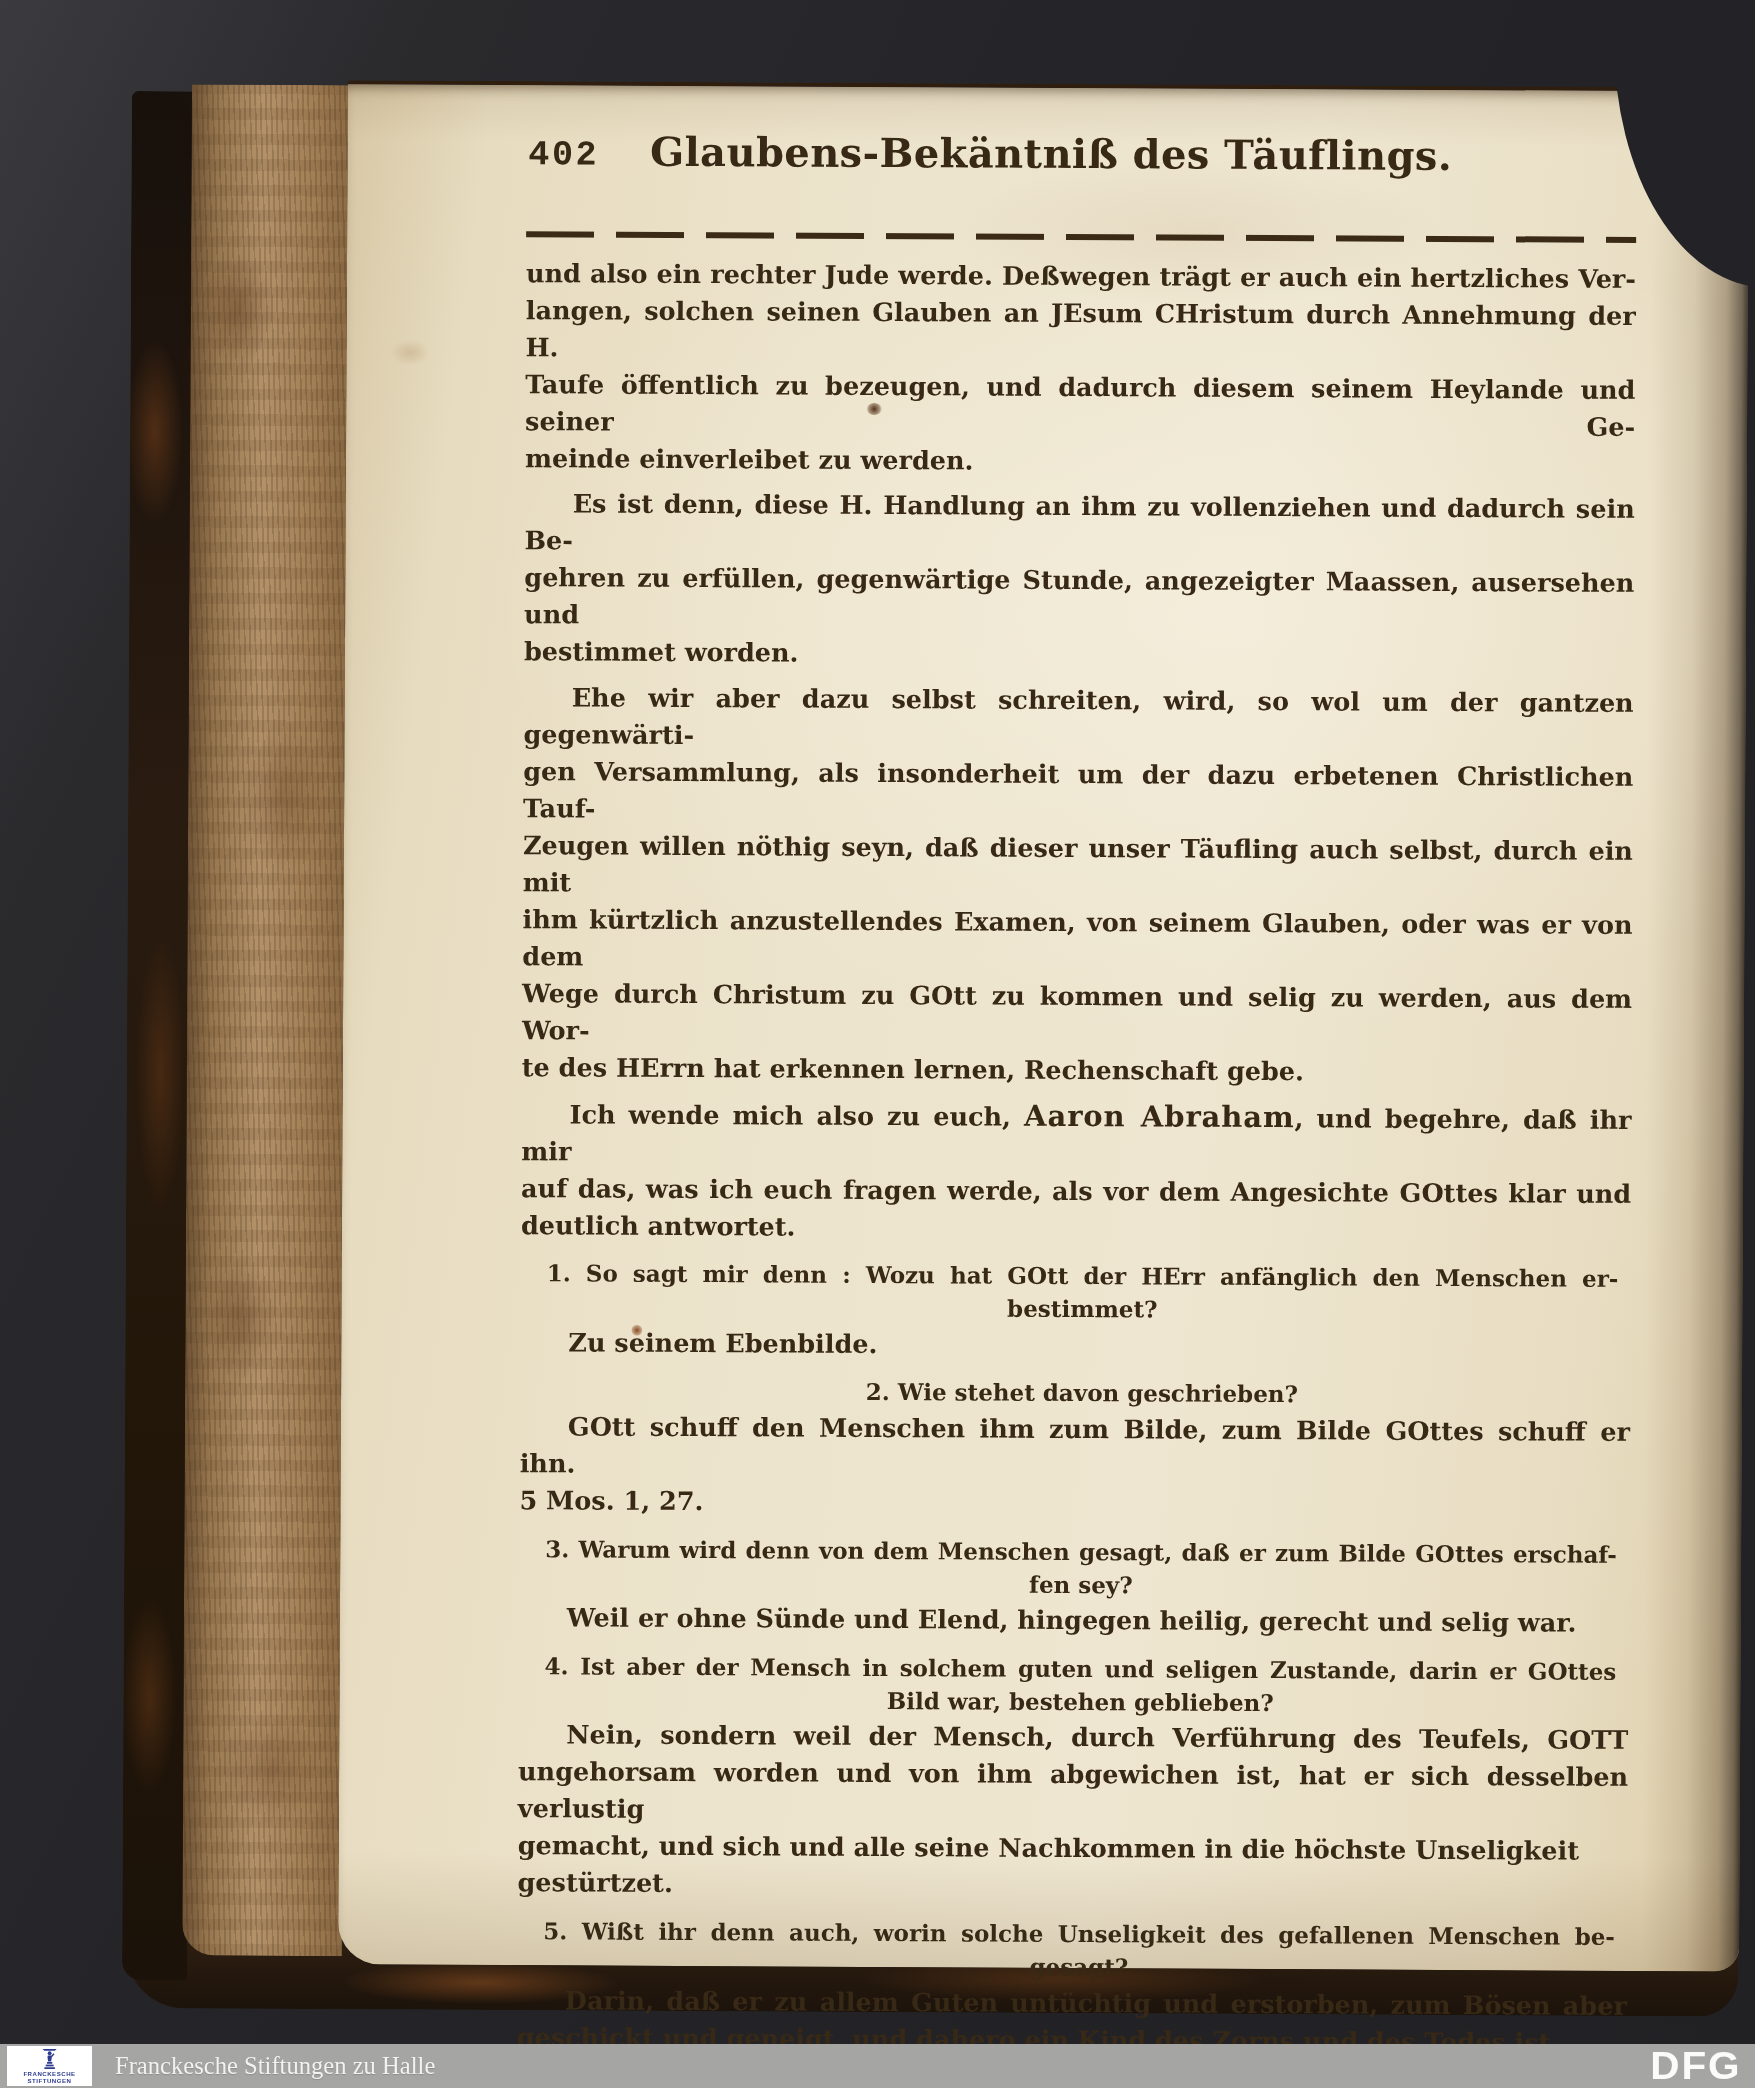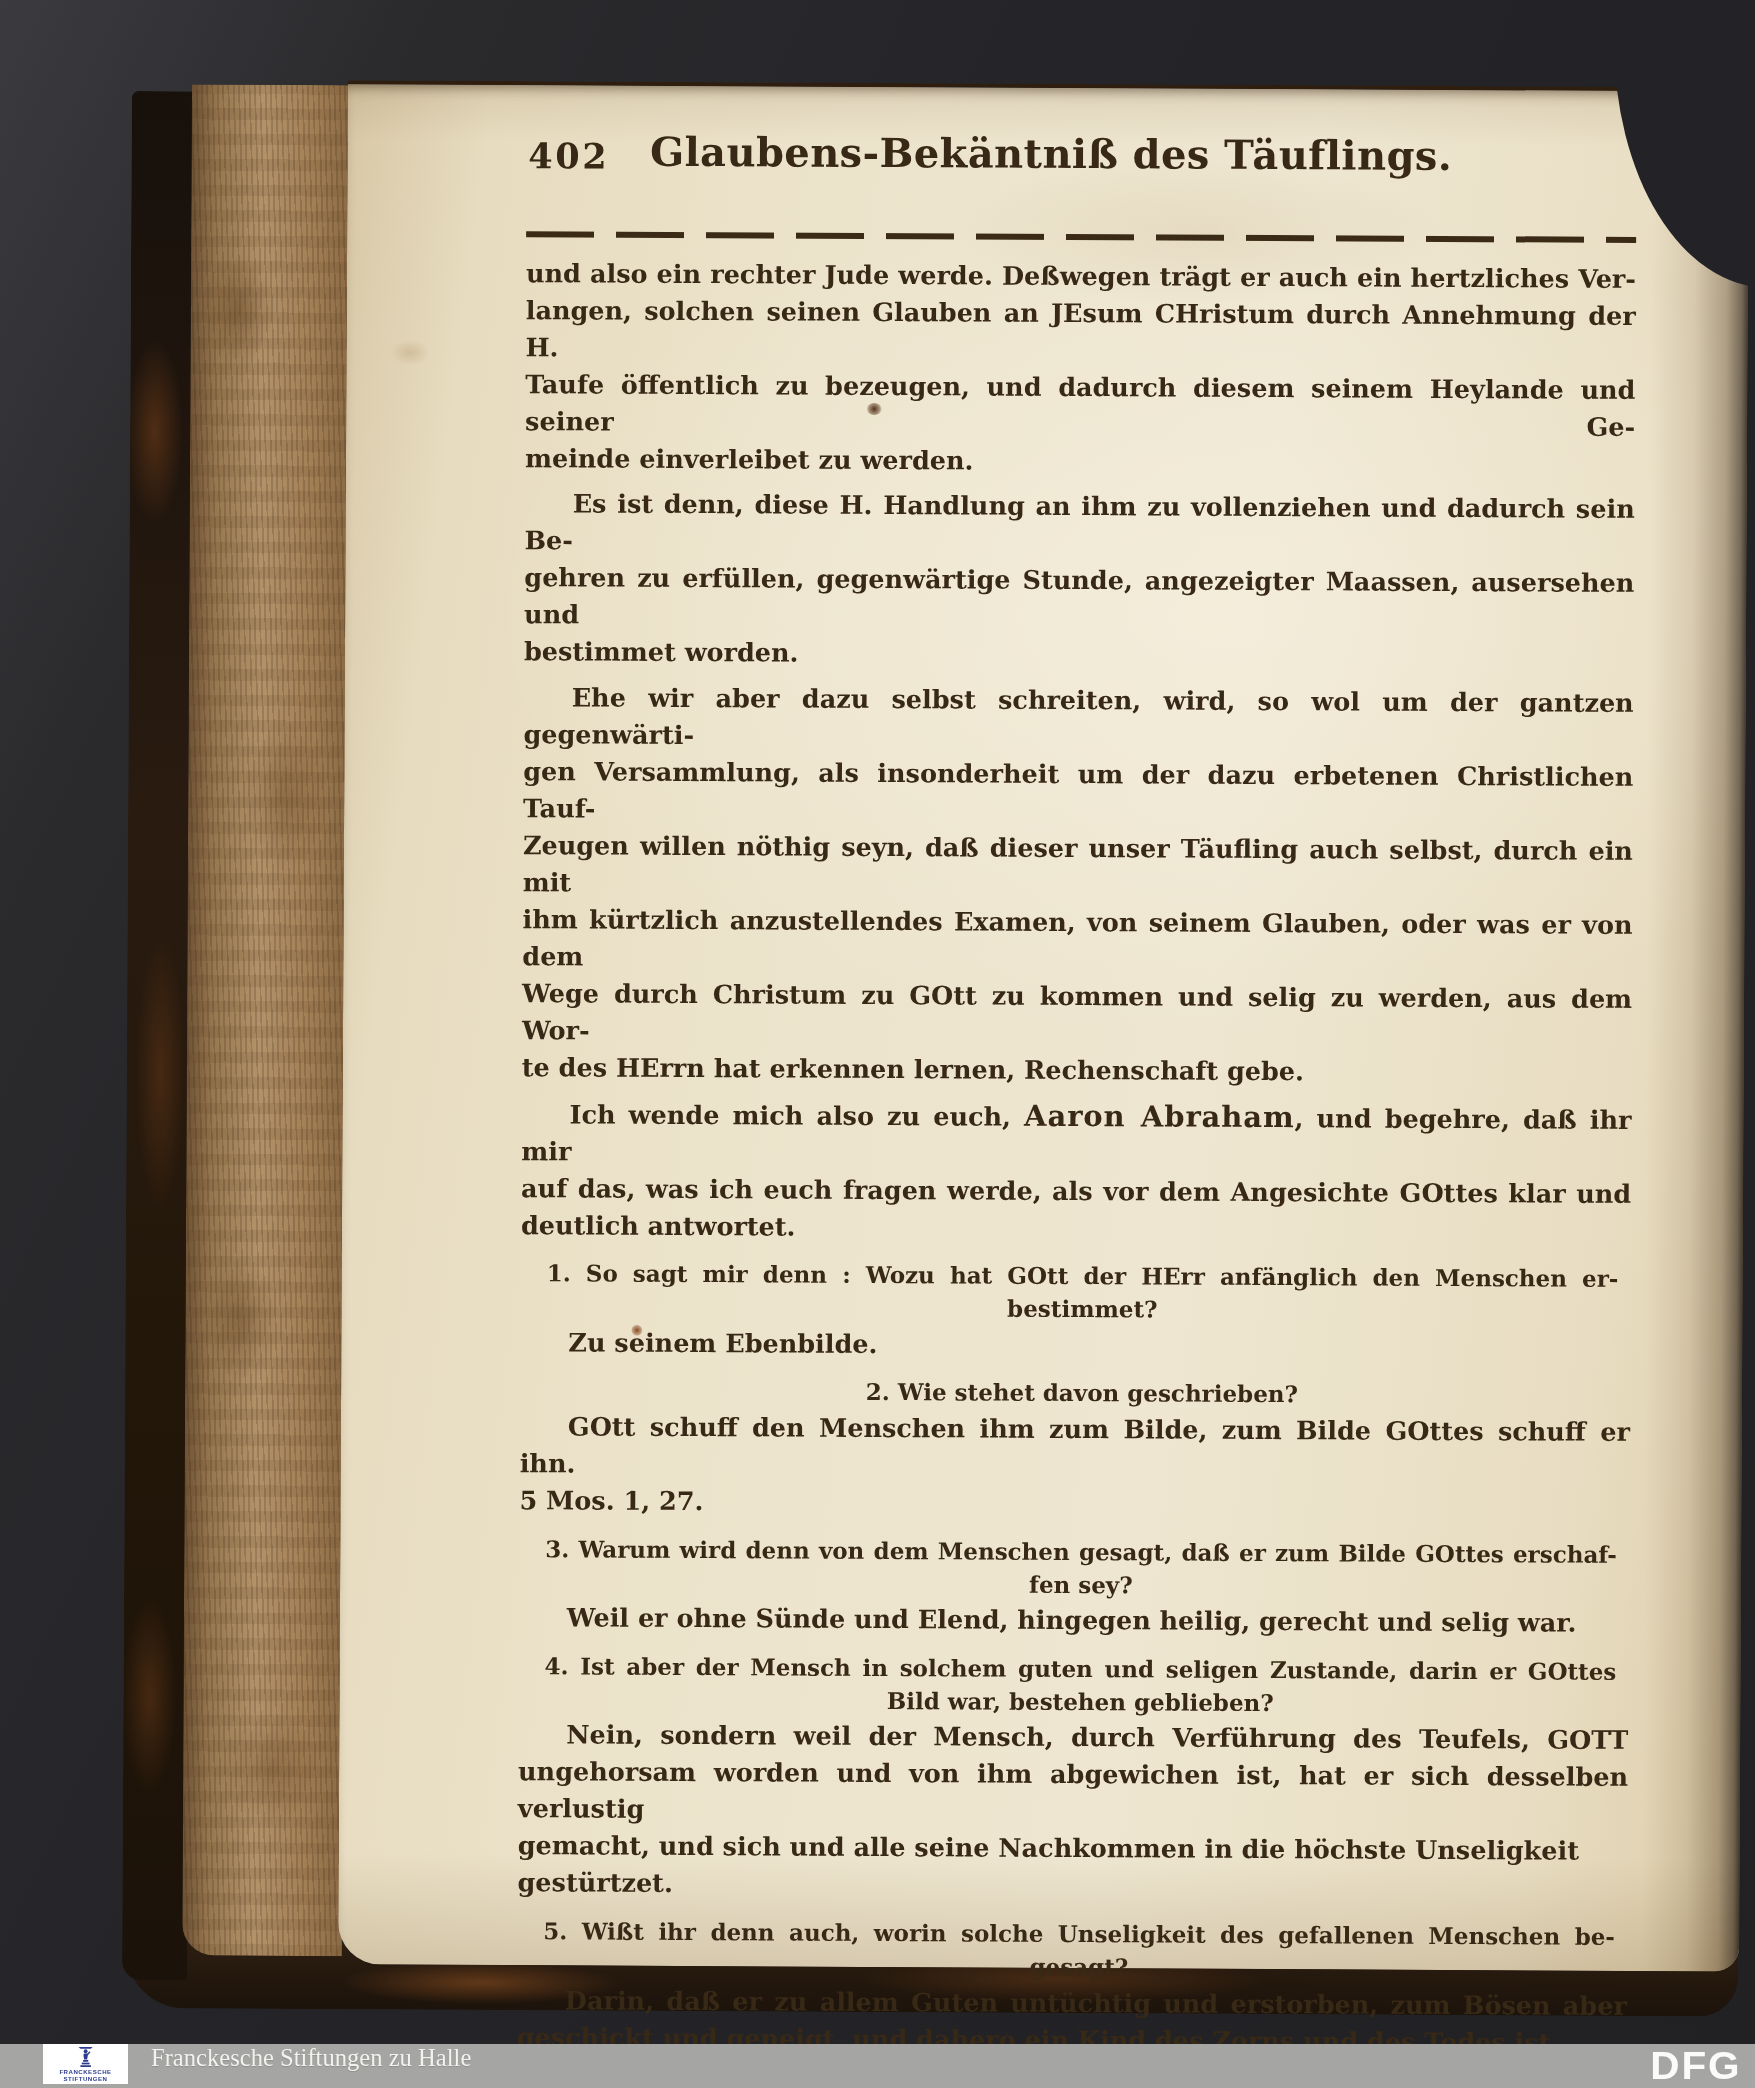--- a/index.html
+++ b/index.html
@@ -66,39 +66,39 @@
   .stain-ghost{left:606px;top:70px;width:492px;height:149px;border-radius:40%;
     background:radial-gradient(ellipse, rgba(158,120,70,.10), transparent 70%);}
   .stain-fox{left:44px;top:255px;width:39px;height:26px;
     background:radial-gradient(ellipse, rgba(150,106,58,.22), transparent 72%);}
   
   .content{
     position:absolute;left:179px;top:39px;width:1110px;
     color:#382916;font-weight:bold;z-index:4;
   }
   .hdr{position:relative;height:56px;}
-  .pagenum{position:absolute;left:1.8px;top:10.5px;font-size:35px;letter-spacing:2.6px;}
+  .pagenum{position:absolute;left:1.8px;top:10.5px;font-size:35px;letter-spacing:2.6px;font-family:Liberation Mono, monospace;}
   .title{text-align:center;font-size:40px;letter-spacing:0.4px;padding-right:61px;line-height:54px;}
   .hdr-rule{height:6.1px;margin-top:51px;
     background:repeating-linear-gradient(90deg,#3a2a16 0 68px, rgba(0,0,0,0) 68px 90px);}
   .blocks{margin-top:17.6px;}
   .line{font-size:25.5px;line-height:37px;}
   .a-j{text-align:justify;text-align-last:justify;-moz-text-align-last:justify;}
   .a-l{text-align:left;text-align-last:left;}
   .a-c{text-align:center;text-align-last:center;}
   .ind{text-indent:48px;}
   .blk{margin-top:8.8px;}
   .blk.question{margin:12.3px 0 1.8px;padding:0 12.3px 0 26px;}
   .blk.question .line{font-size:23px;line-height:33px;}
   .blk.answer{margin-top:1.8px;}
   .emph{font-size:29px;letter-spacing:0.9px;}
   
   #footer{
     position:absolute;left:0;right:0;bottom:0;height:44px;background:#a5a5a3;
-    display:flex;align-items:flex-start;z-index:6;padding-left:36px;
+    display:flex;align-items:center;z-index:6;
   }
   .logo-box{
     width:85px;height:40px;background:#ffffff;margin-left:7px;flex:0 0 auto;
     display:flex;flex-direction:column;align-items:center;justify-content:center;gap:0.9px;
   }
   .logo-glyph{width:19.3px;height:21px;flex:0 0 auto;}
   .logo-caption{font-family:"Liberation Sans",sans-serif;font-size:6.1px;line-height:7px;
     color:#2d3b8e;text-align:center;letter-spacing:0.5px;font-weight:bold;}
   .lib-name{margin-left:23px;color:#f2f2ef;font-size:24.6px;font-family:"Liberation Serif",serif;
     text-shadow:0 0.9px 0.9px rgba(0,0,0,.15);}

